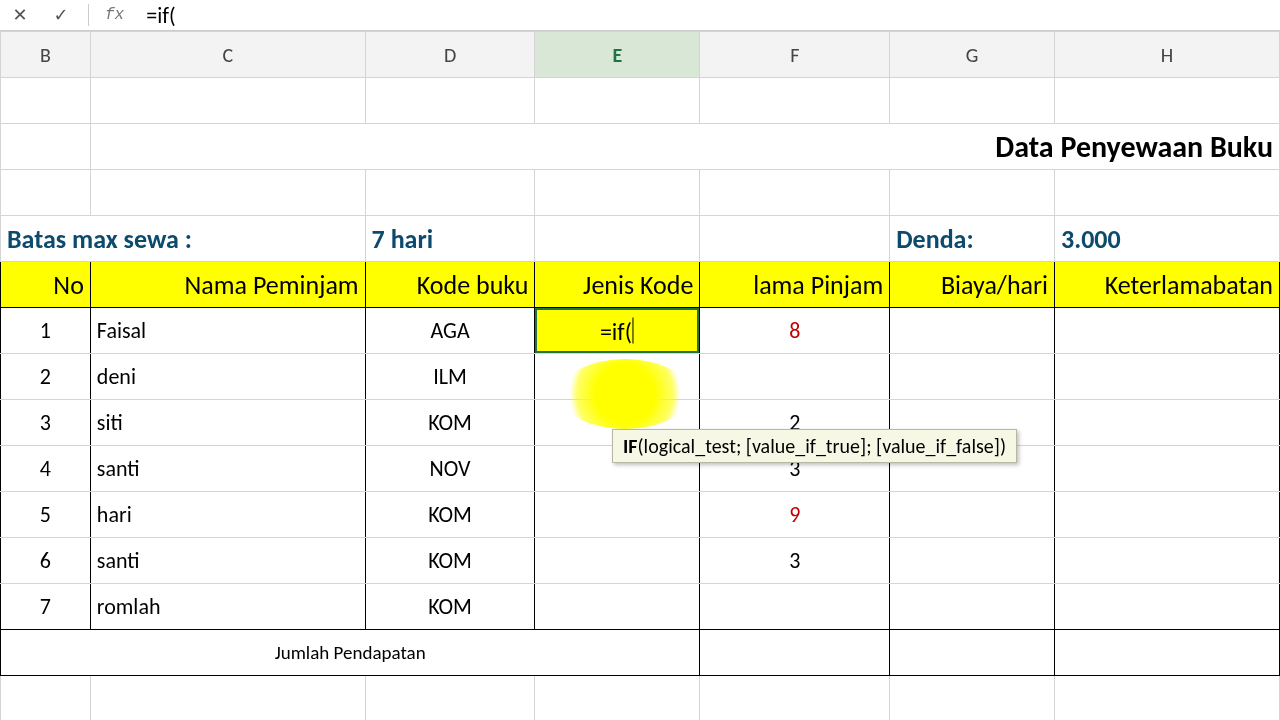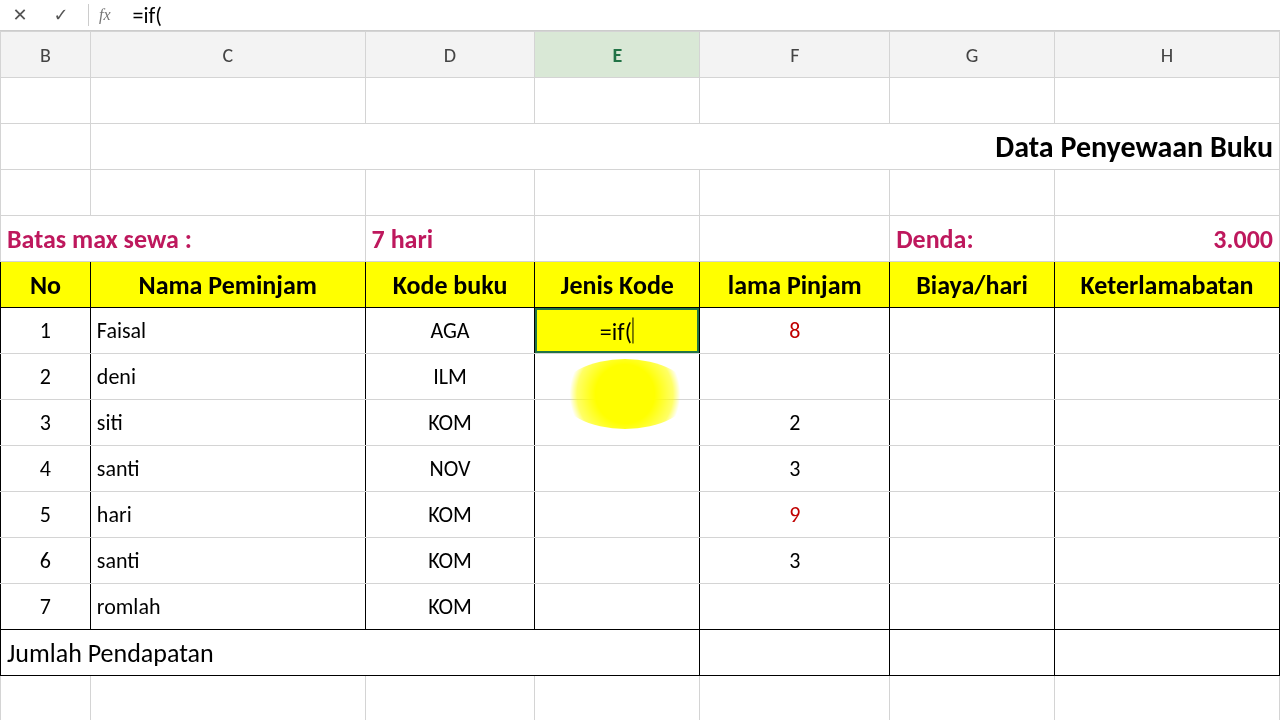--- a/index.html
+++ b/index.html
@@ -1,38 +1,38 @@
 <!DOCTYPE html>
 <html><head>
 <meta charset="utf-8">
 <style>
   html,body{margin:0;padding:0;font-family:Calibri,Arial,sans-serif;font-size:22px;color:#000;background:#fff;overflow:hidden}
   .formula-bar{display:flex;align-items:center;height:30px;border-bottom:1px solid #ccc}
   .fb-btn{width:40px;height:30px;display:flex;align-items:center;justify-content:center;font-size:18px;color:#555;border-right:1px solid transparent}
   .fb-sep{width:1px;height:22px;background:#ccc;margin:0 6px}
-  .fx{font-style:italic;font-family:Liberation Serif, serif;font-size:16px;color:#777;margin:0 18px 0 4px}
+  .fx{font-style:italic;font-family:Liberation Mono, monospace;font-size:16px;color:#777;margin:0 18px 0 10px}
   .fb-input{flex:1;font-size:22px;padding-left:4px;outline:none;border:none}
   .sheet{position:relative}
   table{border-collapse:collapse;table-layout:fixed}
   th,td{border:1px solid #d4d4d4;height:46px;padding:0 6px;white-space:nowrap;overflow:hidden;box-sizing:border-box}
   th{background:#f3f3f3;font-weight:normal;color:#444;text-align:center;font-size:20px}
   th.col-hdr.active{background:#d9e8d6;color:#217346;font-weight:bold}
   .title{font-weight:bold;font-size:30px;text-align:right}
-  .red{color:#be185d;font-weight:bold;font-size:26px}
-  .hdr{background:#ffff00;font-weight:bold;text-align:center;font-size:26px;border:1px solid #000}
+  .red{color:#0c4a6e;font-weight:bold;font-size:26px}
+  .hdr{background:#ffff00;font-weight:normal;text-align:right;font-size:26px;border:1px solid #000}
   .bl{border-left:1px solid #000}.br{border-right:1px solid #000}.bt{border-top:1px solid #000}.bb{border-bottom:1px solid #000}
   .tc{text-align:center}
   .rnum{color:#c00000}
   .active-cell{position:relative;background:#ffff00;box-shadow:0 0 0 2px #217346 inset}
   .active-cell .formtext{position:absolute;left:50%;top:50%;transform:translate(-50%,-50%);font-size:24px;display:flex;align-items:center}
   .cursor{display:inline-block;width:1px;height:26px;background:#000;margin:0 1px;vertical-align:middle}
   .hl{position:absolute;border-radius:50%;background:radial-gradient(circle,#ffff00 0%,#ffff00 40%,rgba(255,255,0,.6) 65%,rgba(255,255,0,0) 75%);pointer-events:none}
   .tooltip{position:absolute;background:#f7f7e6;border:1px solid #b7b7a4;box-shadow:2px 2px 4px rgba(0,0,0,.25);font-size:20px;padding:4px 10px;white-space:nowrap}
   .tooltip b{font-weight:bold}
-  .foot{font-size:26px}
+  .foot{text-align:center;font-size:19px}
 </style>
 </head>
 <body>
 
 <div class="formula-bar">
   <div class="fb-btn">✕</div>
   <div class="fb-btn">✓</div>
   <div class="fb-sep"></div>
   <div class="fx">fx</div>
   <div class="fb-input">=if(</div>
@@ -80,21 +80,21 @@
           <td></td>
           <td></td>
           <td></td>
         </tr>
         <tr>
 <td colspan="2" class="red">Batas max sewa :</td>
 <td class="red">7 hari</td>
 <td></td>
           <td></td>
 <td class="red">Denda:</td>
-<td class="red" style="text-align:right">3.000</td>
+<td class="red" style="text-align:left">3.000</td>
 </tr>
         <tr>
           <td class="hdr bl br bt bb">No</td>
           <td class="hdr bl br bt bb">Nama Peminjam</td>
           <td class="hdr bl br bt bb">Kode buku</td>
           <td class="hdr bl br bt bb">Jenis Kode</td>
           <td class="hdr bl br bt bb">lama Pinjam</td>
           <td class="hdr bl br bt bb">Biaya/hari</td>
           <td class="hdr bl br bt bb">Keterlamabatan</td>
         </tr>
@@ -179,13 +179,16 @@
           <td></td>
           <td></td>
           <td></td>
           <td></td>
         </tr>
       </tbody>
     </table>
 
 <div class="hl" style="left:560px;top:328px;width:130px;height:70px"></div>
 
+<div class="tooltip" style="left:612px;top:398px">
+  <b>IF</b><span>(logical_test; [value_if_true]; [value_if_false])</span>
+</div>
 </div>
 
 </body></html>

